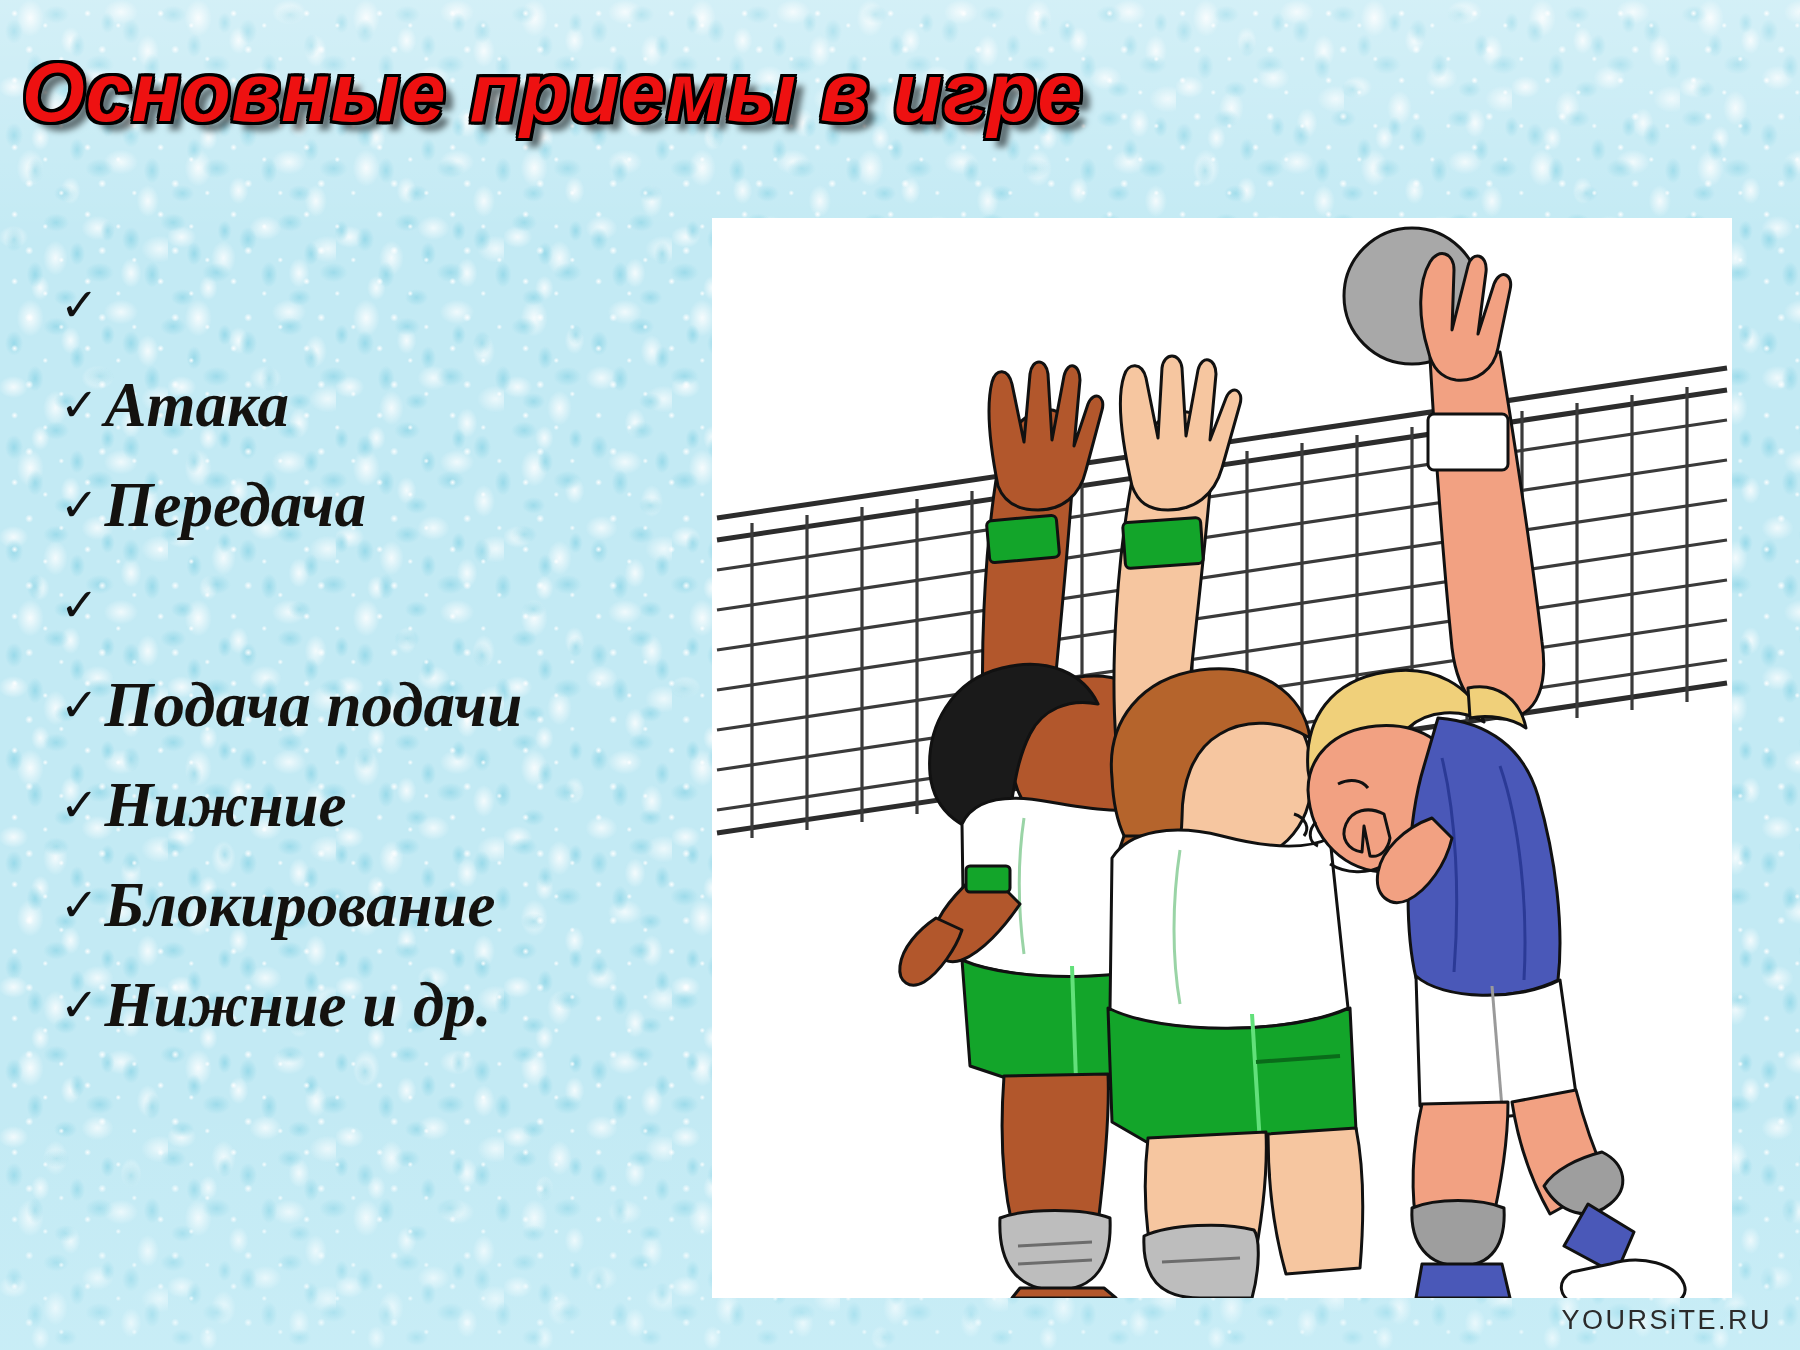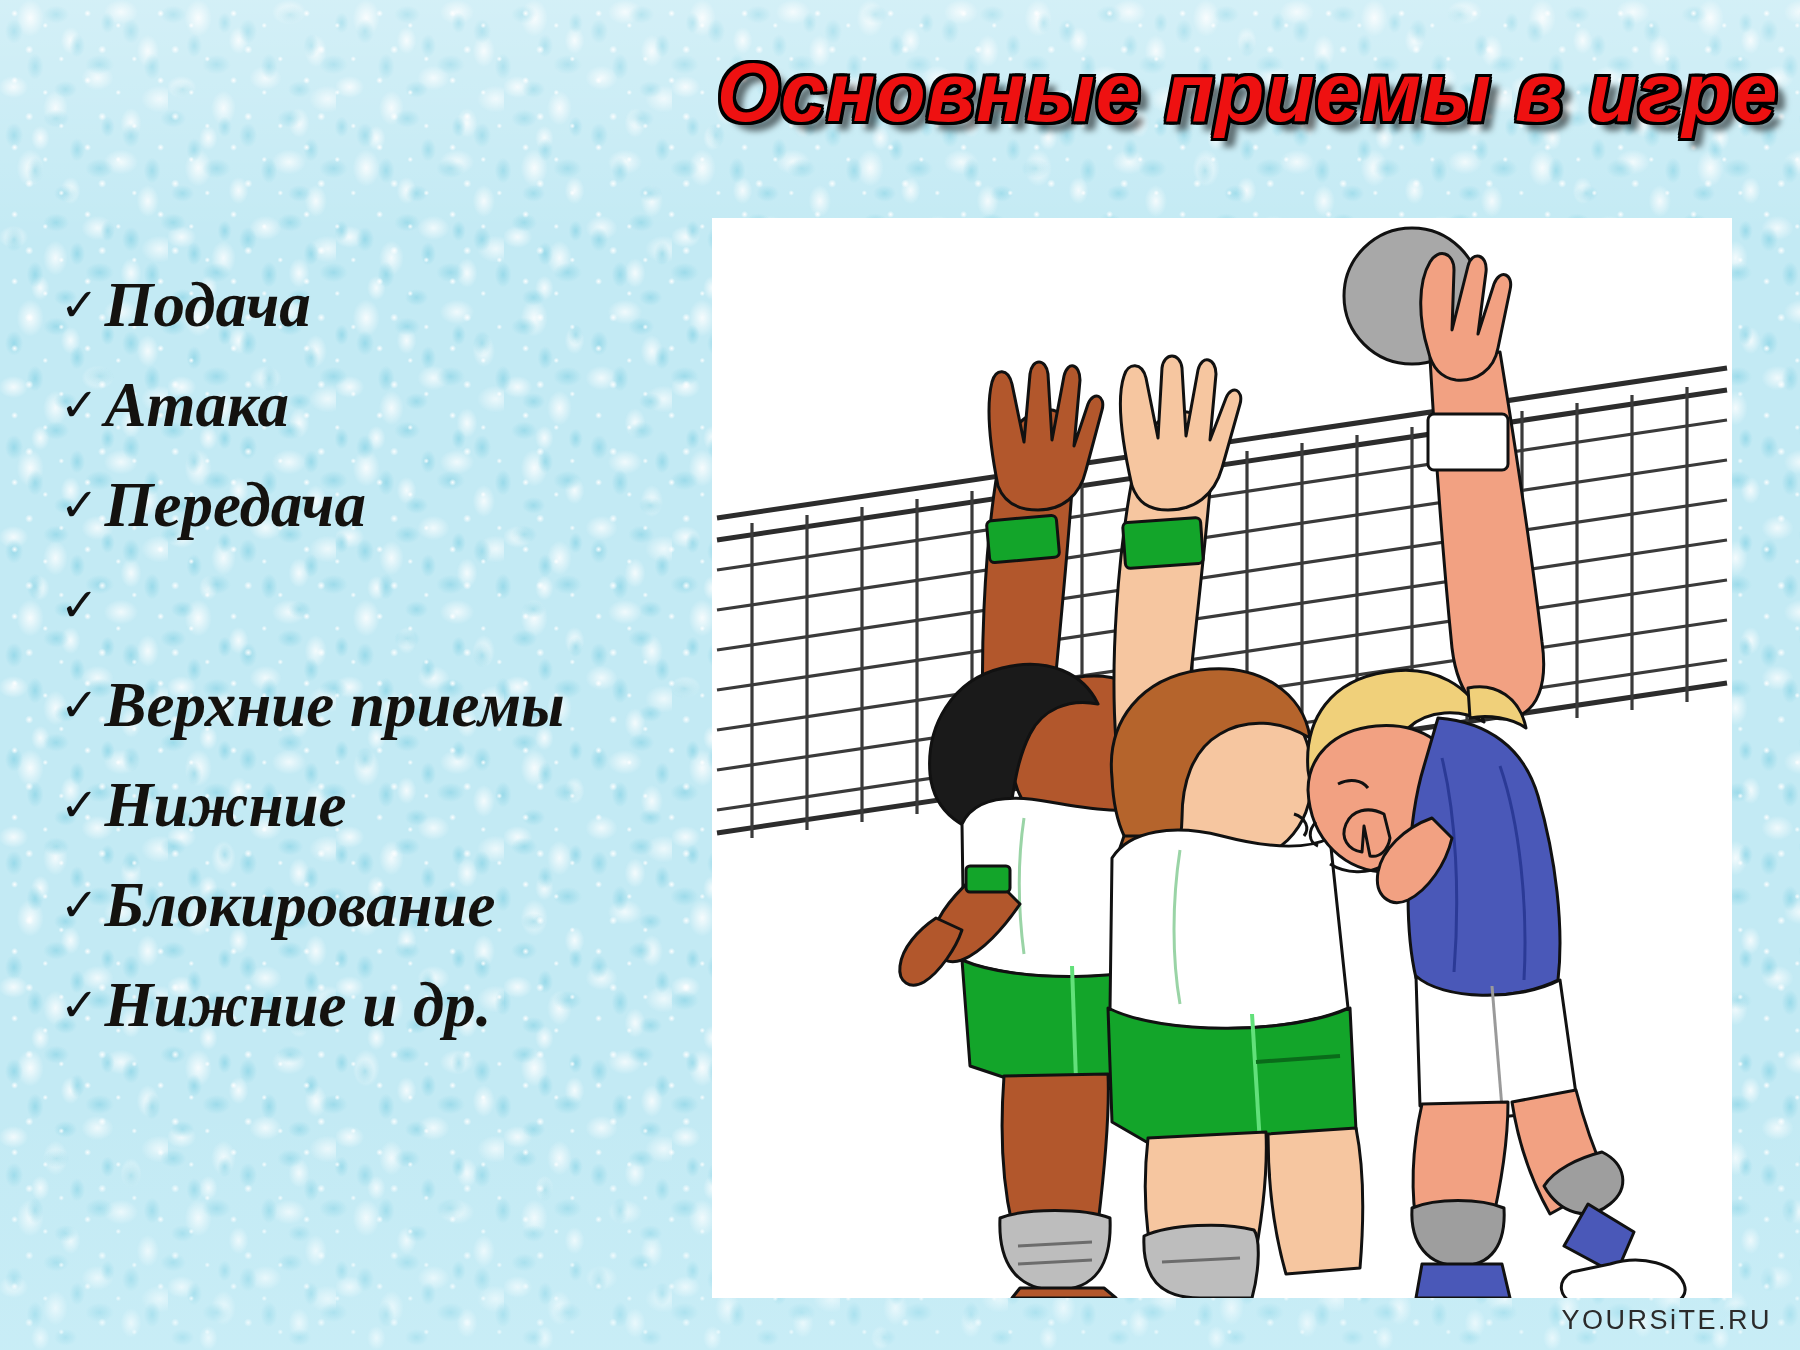--- a/index.html
+++ b/index.html
@@ -43,21 +43,21 @@
       radial-gradient(circle 4px at 62% 38%, rgba(255,255,255,.9), rgba(255,255,255,0) 70%),
       radial-gradient(circle 6px at 40% 74%, rgba(255,255,255,.9), rgba(255,255,255,0) 70%),
       radial-gradient(circle 4px at 84% 88%, rgba(255,255,255,.9), rgba(255,255,255,0) 70%);
     background-size:73px 67px;
   }
   #bg .l4{
     background:linear-gradient(180deg, rgba(255,255,255,.28) 0%, rgba(255,255,255,0) 18%, rgba(255,255,255,0) 82%, rgba(210,242,250,.35) 100%);
   }
 
   
-  #title-wrap{position:absolute;left:0;right:0;top:44px;text-align:right;}
+  #title-wrap{position:absolute;left:0;right:0;top:44px;text-align:left;}
   #title{
     display:inline-block;
     font-family:"Liberation Sans",sans-serif;
     font-style:italic;font-weight:bold;
     font-size:84px;letter-spacing:1px;
     color:#ee1111;
     transform:scaleX(.96);
     text-shadow:
       3px 0 0 #000, -3px 0 0 #000, 0 3px 0 #000, 0 -3px 0 #000,
       3px 3px 0 #000, -3px 3px 0 #000, 3px -3px 0 #000, -3px -3px 0 #000,
@@ -107,40 +107,39 @@
 </div>
 
 <div id="title-wrap">
   <span id="title">Основные приемы в игре</span>
 </div>
 
 <div id="list">
 
   <div class="li">
     <span class="chk">✓</span>
-    <span class="li-text">Подача</span>
   </div>
 
   <div class="li">
     <span class="chk">✓</span>
     <span class="li-text">Атака</span>
   </div>
 
   <div class="li">
     <span class="chk">✓</span>
     <span class="li-text">Передача</span>
   </div>
 
   <div class="li">
     <span class="chk">✓</span>
   </div>
 
   <div class="li">
     <span class="chk">✓</span>
-    <span class="li-text">Верхние приемы</span>
+    <span class="li-text">Подача подачи</span>
   </div>
 
   <div class="li">
     <span class="chk">✓</span>
     <span class="li-text">Нижние</span>
   </div>
 
   <div class="li">
     <span class="chk">✓</span>
     <span class="li-text">Блокирование</span>

